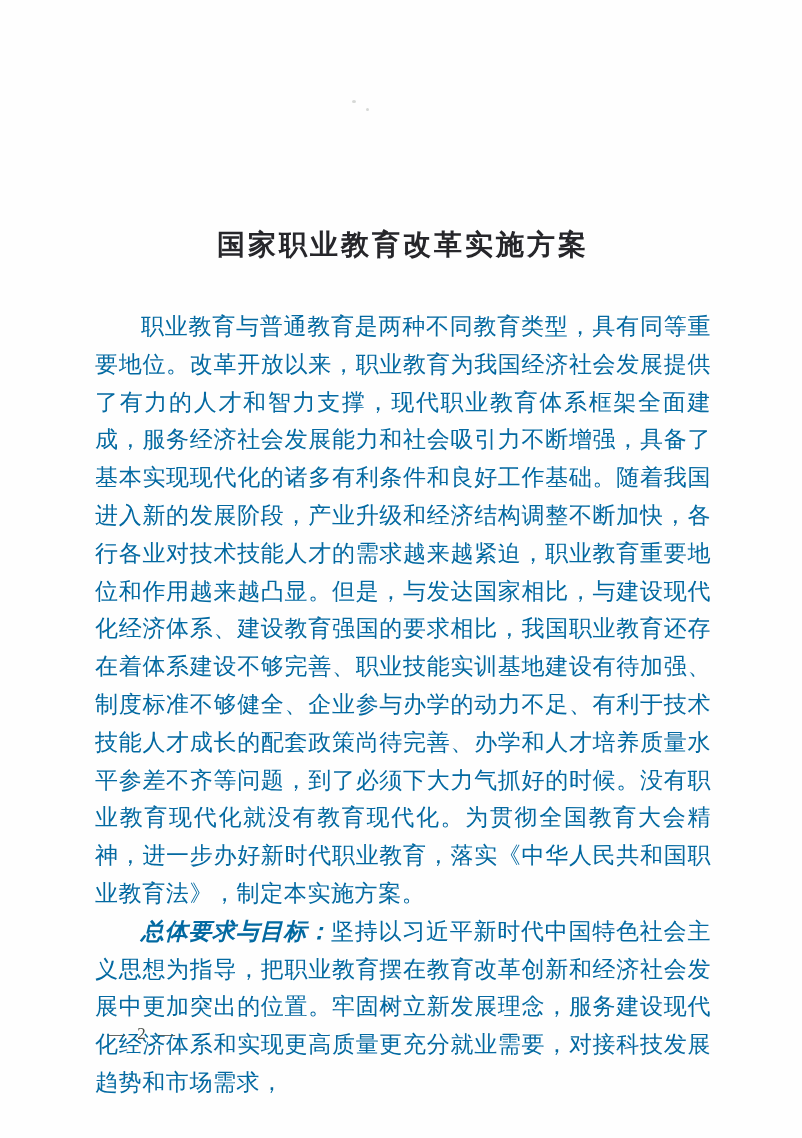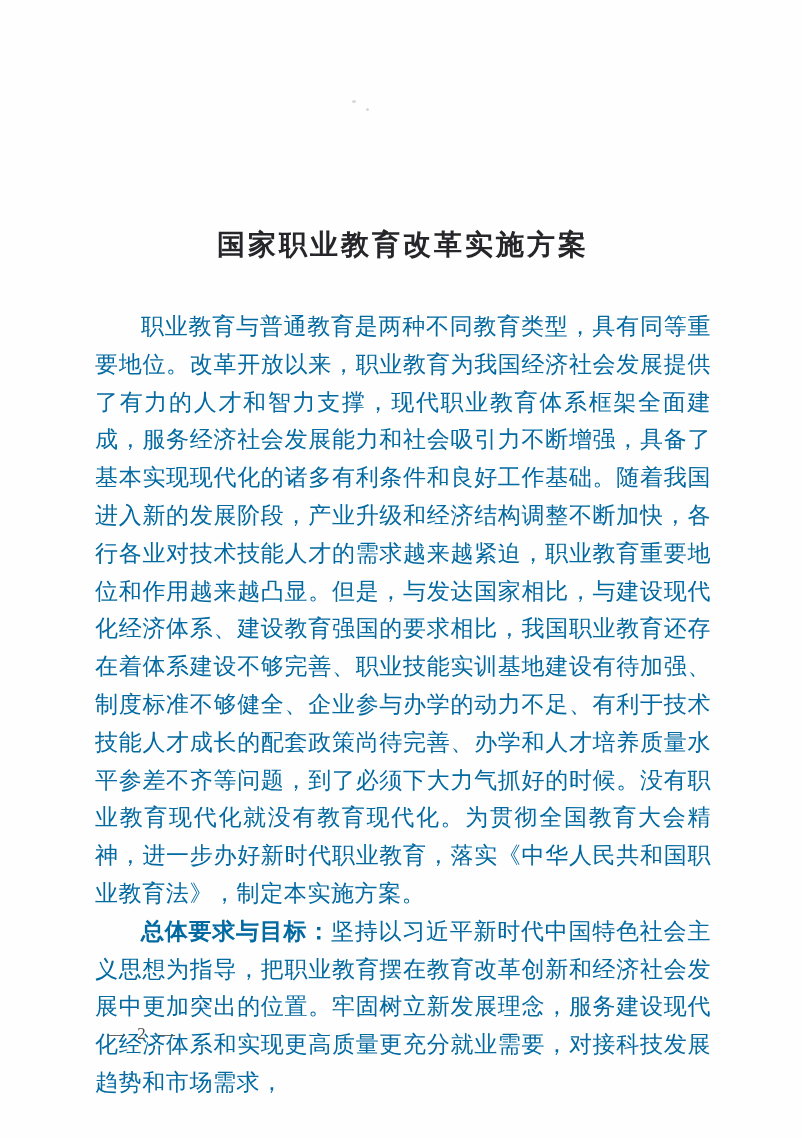--- a/index.html
+++ b/index.html
@@ -35,20 +35,21 @@
     text-indent: 2em;
     text-align: justify;
     text-justify: inter-character;
     font-size: 23px;
     line-height: 37.8px;
     letter-spacing: 0.6px;
     color: #0369a1;
   }
   .para-lead {
     font-weight: bold;
+    font-style: italic;
   }
   .page-number {
     position: absolute;
     left: 108px;
     top: 1024px;
     font-size: 17px;
     letter-spacing: 4px;
     color: #4a4f4a;
   }
   .speckle {

